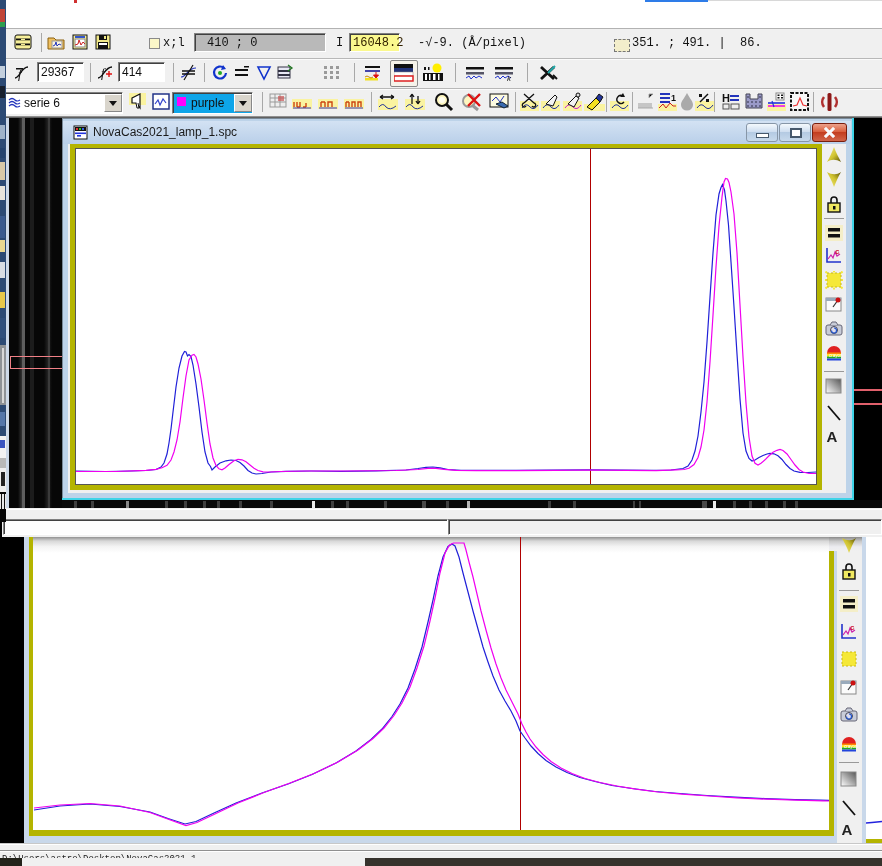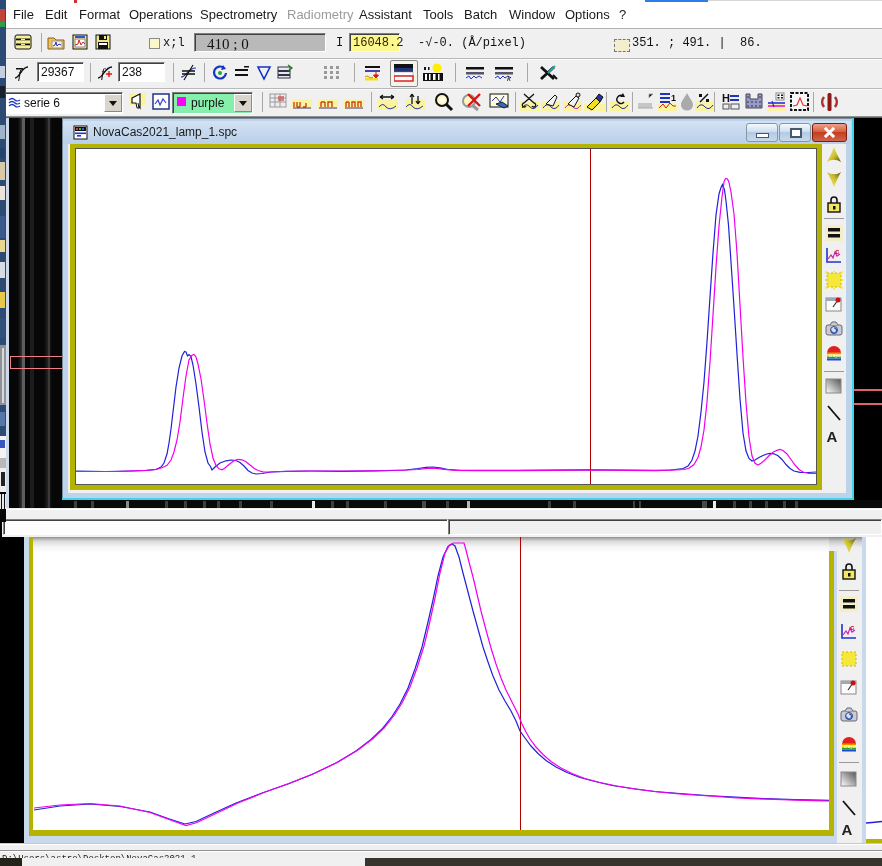--- a/index.html
+++ b/index.html
@@ -15,34 +15,20 @@
 <body>
 
 <div class="abs" id="chrome" style="left:0;top:0;width:882px;height:118px;background:#f0f0f0;">
   <div class="abs" style="left:0;top:0;width:882px;height:28px;background:#ffffff;"></div>
 
   <div class="abs" style="left:645;"></div>
   <div class="abs" style="left:645px;top:0;width:63px;height:2px;background:#2e7ce8;"></div>
   <div class="abs" style="left:708px;top:0;width:174px;height:1px;background:#d8d8d8;"></div>
   <div class="abs" style="left:74px;top:0;width:3px;height:3px;background:#d03030;"></div>
 
-  <div id="menu" style="position:absolute;top:0;left:0;height:28px;width:882px;font-size:13px;color:#1a1a1a;">
-    <span class="abs" style="left:13px;top:7px;">File</span>
-    <span class="abs" style="left:45px;top:7px;">Edit</span>
-    <span class="abs" style="left:79px;top:7px;">Format</span>
-    <span class="abs" style="left:129px;top:7px;">Operations</span>
-    <span class="abs" style="left:200px;top:7px;">Spectrometry</span>
-    <span class="abs" style="left:287px;top:7px;color:#9b9b9b;">Radiometry</span>
-    <span class="abs" style="left:359px;top:7px;">Assistant</span>
-    <span class="abs" style="left:423px;top:7px;">Tools</span>
-    <span class="abs" style="left:464px;top:7px;">Batch</span>
-    <span class="abs" style="left:509px;top:7px;">Window</span>
-    <span class="abs" style="left:565px;top:7px;">Options</span>
-    <span class="abs" style="left:619px;top:7px;">?</span>
-  </div>
   <div class="abs" style="left:0;top:28px;width:882px;height:1px;background:#b2b2b2;"></div>
 
   <div class="abs" style="left:0;top:58px;width:882px;height:1px;background:#b8b8b8;"></div>
   <div class="abs" style="left:0;top:59px;width:882px;height:1px;background:#fbfbfb;"></div>
   <div class="abs" style="left:0;top:88px;width:882px;height:1px;background:#b8b8b8;"></div>
   <div class="abs" style="left:0;top:89px;width:882px;height:1px;background:#fbfbfb;"></div>
   <div class="abs" style="left:0;top:116px;width:882px;height:1px;background:#909090;"></div>
   <div class="abs" style="left:0;top:117px;width:882px;height:1px;background:#606060;"></div>
   <div id="row1" class="abs" style="left:0;top:29px;width:882px;height:29px;">
 
@@ -73,28 +59,28 @@
       <rect x="5" y="2" width="8" height="5" fill="#111"></rect>
       <rect x="10" y="3" width="2" height="3" fill="#f0e888"></rect>
       <rect x="4" y="9" width="10" height="7" fill="#111"></rect>
       <rect x="5" y="10" width="8" height="2" fill="#fff"></rect>
     </svg>
 
     <div class="abs" style="left:149px;top:9px;width:9px;height:9px;background:#fbf7c8;border:1px solid #8a8a8a;"></div>
     <div class="abs mono" style="left:163px;top:7px;font-size:12px;color:#111;">x;l</div>
 
     <div class="abs fld" style="left:194px;top:4px;width:130px;height:17px;background:#b9b9b9;">
-      <div class="abs mono" style="left:12px;top:2px;font-size:15px;color:#111;font-family:Liberation Serif, serif;">410 ; 0</div>
+      <div class="abs mono" style="left:12px;top:2px;font-size:12px;color:#111;">410 ; 0</div>
     </div>
     <div class="abs mono" style="left:336px;top:7px;font-size:12px;color:#111;">I</div>
 
     <div class="abs fld" style="left:349px;top:4px;width:49px;height:17px;background:#fbf98e;">
       <div class="abs mono" style="left:3px;top:2px;font-size:12px;color:#332200;">16048.2</div>
     </div>
-    <div class="abs mono" style="left:418px;top:7px;font-size:12px;color:#111;">‑√‑0. (Å/pixel)</div>
+    <div class="abs mono" style="left:418px;top:7px;font-size:12px;color:#111;">‑√‑9. (Å/pixel)</div>
 
     <div class="abs" style="left:614px;top:10px;width:14px;height:11px;background:#f3eecb;border:1px dashed #777;"></div>
     <div class="abs mono" style="left:632px;top:7px;font-size:12px;color:#111;">351. ; 491. |  86.</div>
   </div>
   <div id="row2" class="abs" style="left:0;top:59px;width:882px;height:29px;">
 
     <svg class="abs" style="left:13px;top:4px;" width="20" height="20">
       <path d="M2,15 C7,15 8,4 15,4" fill="none" stroke="#111" stroke-width="1.4"></path>
       <text x="5" y="15" font-size="13" font-style="italic" fill="#111" font-family="Liberation Serif">f</text>
       <rect x="3" y="5" width="7" height="1.5" fill="#111"></rect>
@@ -102,21 +88,21 @@
     <div class="abs fld" style="left:37px;top:3px;width:45px;height:18px;background:#fff;">
       <div class="abs" style="left:3px;top:2px;font-size:12px;color:#111;">29367</div>
     </div>
     <div class="sep" style="left:90px;top:4px;height:19px;"></div>
     <svg class="abs" style="left:96px;top:4px;" width="20" height="20">
       <path d="M2,15 C7,15 9,4 16,4" fill="none" stroke="#111" stroke-width="1.4"></path>
       <text x="5" y="14" font-size="13" font-style="italic" fill="#111" font-family="Liberation Serif">f</text>
       <path d="M10,11 h6 M13,8 v6" stroke="#dd1111" stroke-width="1.4"></path>
     </svg>
     <div class="abs fld" style="left:118px;top:3px;width:45px;height:18px;background:#fff;">
-      <div class="abs" style="left:3px;top:2px;font-size:12px;color:#111;">238</div>
+      <div class="abs" style="left:3px;top:2px;font-size:12px;color:#111;">414</div>
     </div>
     <div class="sep" style="left:173px;top:4px;height:19px;"></div>
 
     <svg class="abs" style="left:179px;top:4px;" width="20" height="20">
       <path d="M2,14 C7,14 9,5 17,5" fill="none" stroke="#2233bb" stroke-width="1.2"></path>
       <path d="M3,8 h13 M3,11 h13" stroke="#111" stroke-width="1.4"></path>
       <path d="M14,2 L5,17" stroke="#111" stroke-width="1.2"></path>
     </svg>
     <div class="sep" style="left:204px;top:4px;height:19px;"></div>
 
@@ -226,21 +212,21 @@
       <rect x="1" y="1" width="17" height="12" fill="#faf3a0"></rect>
       <path d="M4,6 L12,2 L12,16 L8,11 L4,11 Z" fill="#fff" stroke="#111" stroke-width="1.2"></path>
       <path d="M8,11 l1,5 h2 l-1,-5" fill="#fff" stroke="#111"></path>
     </svg>
 
     <svg class="abs" style="left:152px;top:4px;" width="19" height="19">
       <rect x="1" y="1" width="16" height="15" fill="#fff" stroke="#223388" stroke-width="1.5"></rect>
       <polyline points="3,11 6,7 8,12 11,6 14,10" fill="none" stroke="#3344cc" stroke-width="1.2"></polyline>
     </svg>
 
-    <div class="abs fld" style="left:172px;top:3px;width:79px;height:20px;background:#86efac;">
+    <div class="abs fld" style="left:172px;top:3px;width:79px;height:20px;background:#0ea5e9;">
       <div class="abs" style="left:4px;top:4px;width:9px;height:9px;background:#ff00ff;"></div>
       <div class="abs" style="left:18px;top:3px;font-size:12px;color:#111;">purple</div>
       <div class="abs" style="left:61px;top:1px;width:16px;height:16px;background:#d9d5cc;border:1px solid #888;border-top-color:#fff;border-left-color:#fff;">
         <svg width="16" height="16">
             <path d="M4,6 h8 l-4,5 Z" fill="#111"></path>
           </svg>
       </div>
     </div>
     <div class="sep" style="left:262px;top:3px;height:20px;"></div>
 

